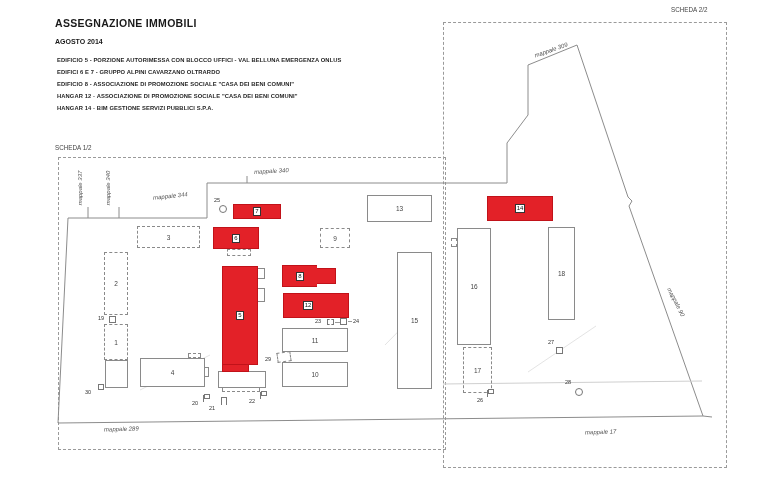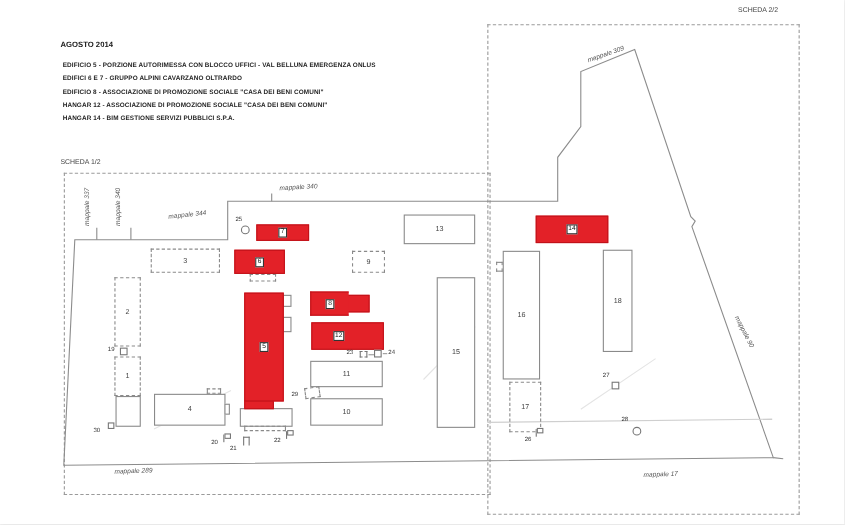--- a/index.html
+++ b/index.html
@@ -38,20 +38,21 @@
   .shape29{width:14px;height:10px;border:1px dashed #888;transform:rotate(-8deg);}
   .conn{position:absolute;background:#999;height:1px;}
   
   .mlabel{position:absolute;font-style:italic;font-size:6px;color:#555;white-space:nowrap;}
 </style>
 </head>
 <body>
 
 <div id="canvas">
 
+  <div class="abs title" style="left:55px;top:17px;">ASSEGNAZIONE IMMOBILI</div>
   <div class="abs date" style="left:55px;top:38px;">AGOSTO 2014</div>
   <div class="abs leg" style="left:57px;top:57px;">EDIFICIO 5 - PORZIONE AUTORIMESSA CON BLOCCO UFFICI - VAL BELLUNA EMERGENZA ONLUS</div>
   <div class="abs leg" style="left:57px;top:69px;">EDIFICI 6 E 7  - GRUPPO ALPINI CAVARZANO OLTRARDO</div>
   <div class="abs leg" style="left:57px;top:81px;">EDIFICIO 8 - ASSOCIAZIONE DI PROMOZIONE SOCIALE "CASA DEI BENI COMUNI"</div>
   <div class="abs leg" style="left:57px;top:93px;">HANGAR 12 - ASSOCIAZIONE DI PROMOZIONE SOCIALE "CASA DEI BENI COMUNI"</div>
   <div class="abs leg" style="left:57px;top:105px;">HANGAR 14 - BIM GESTIONE SERVIZI PUBBLICI S.P.A.</div>
 
   <div class="abs sheet" style="left:55px;top:144px;">SCHEDA 1/2</div>
   <div class="abs sheet" style="left:671px;top:6px;">SCHEDA 2/2</div>
   <div class="abs frame" style="left:58px;top:157px;width:388px;height:293px;"></div>

